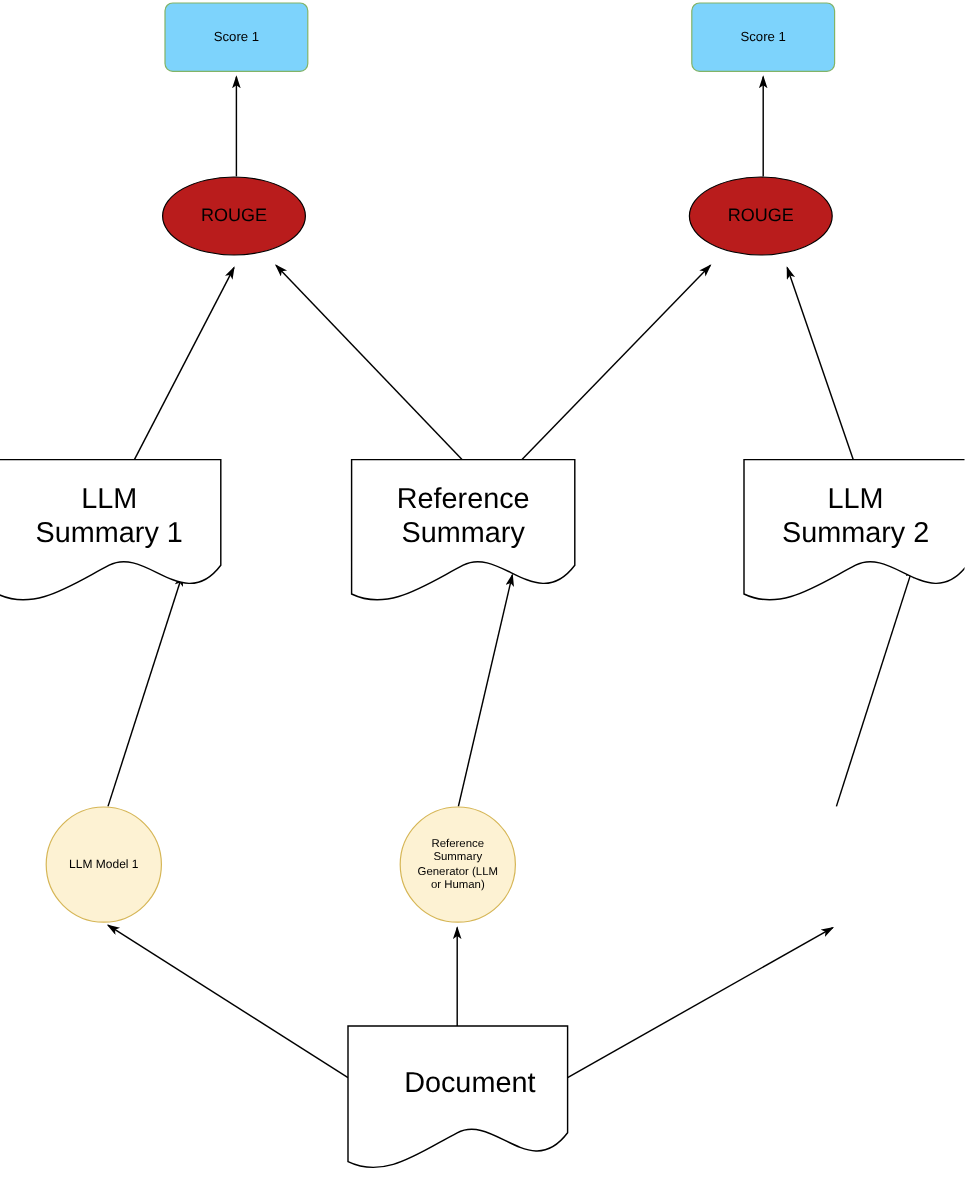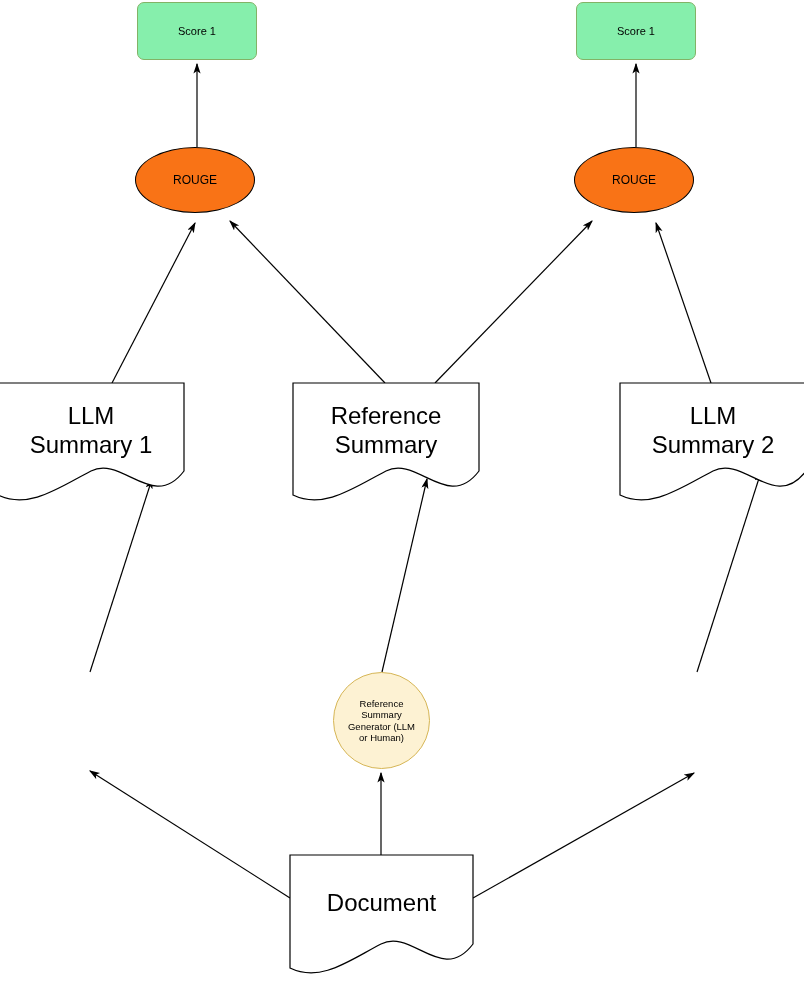--- a/index.html
+++ b/index.html
@@ -33,31 +33,31 @@
     text-align: center;
     color: #000000;
     line-height: 1.18;
   }
   .node-label {
     display: block;
     white-space: pre-line;
   }
   
   .score-box {
-    background: #86efac;
+    background: #7dd3fc;
     border: 1px solid #82b366;
     border-radius: 7px;
     font-size: 11px;
   }
   
   .ellipse-node {
-    background: #f97316;
+    background: #b91c1c;
     border: 1px solid #000000;
     border-radius: 50%;
-    font-size: 12px;
+    font-size: 15px;
   }
   
   .circle-node {
     background: #fdf2d3;
     border: 1px solid #d6b656;
     border-radius: 50%;
     font-size: 10px;
   }
   .circle-node.small-text {
     font-size: 9.5px;
@@ -137,24 +137,27 @@
   <div class="doc-text" style="left:293px;top:383px;width:186px;height:96px;">
     <span class="node-label">Reference
 Summary</span>
   </div>
 
   <div class="doc-text" style="left:620px;top:383px;width:186px;height:96px;">
     <span class="node-label">LLM
 Summary 2</span>
   </div>
 
-  <div class="doc-text" style="left:290px;top:855px;width:183px;height:96px;">
+  <div class="doc-text" style="left:290px;top:855px;width:183px;height:96px;padding-left:10px;">
     <span class="node-label">Document</span>
   </div>
 
+  <div class="node circle-node" style="left:38px;top:672px;width:97px;height:97px;">
+    <span class="node-label">LLM Model 1</span>
+  </div>
 
   <div class="node circle-node small-text" style="left:333px;top:672px;width:97px;height:97px;">
     <span class="node-label">Reference
 Summary
 Generator (LLM
 or Human)</span>
   </div>
 
 
 </div>

